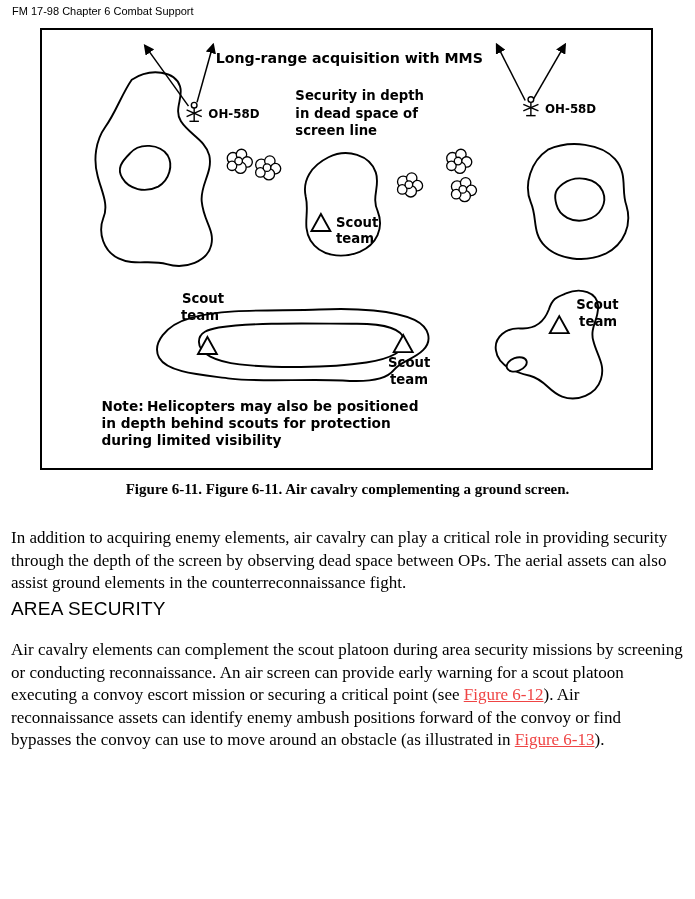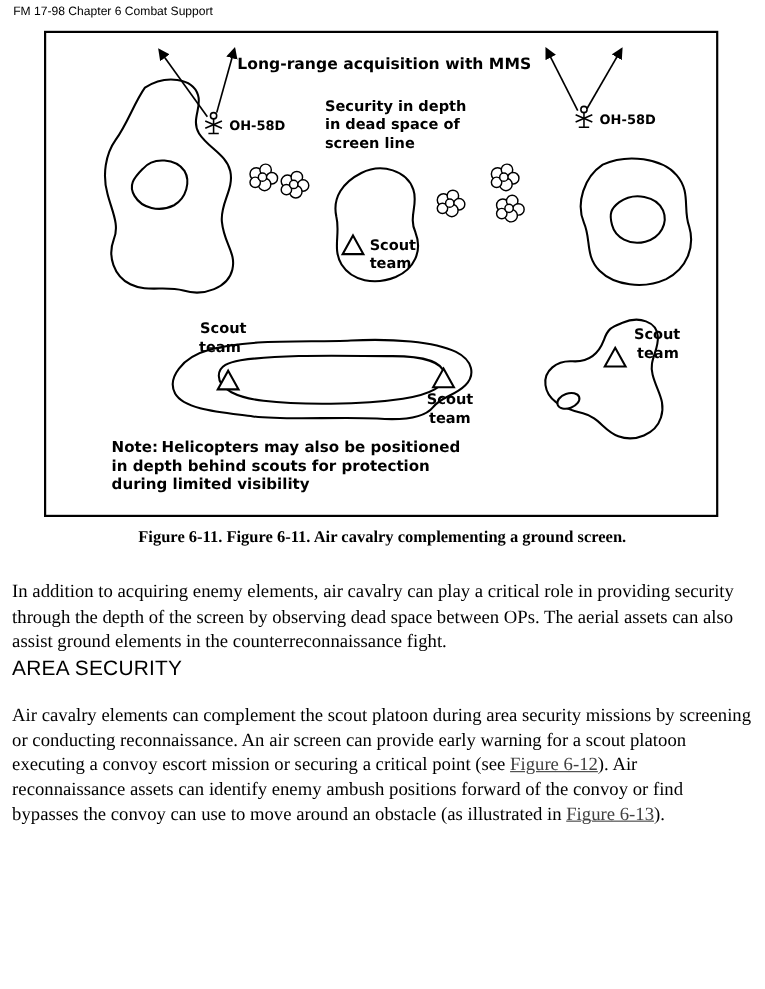--- a/index.html
+++ b/index.html
@@ -25,21 +25,21 @@
   .para2 { top:622px; }
   .heading {
     position:absolute; top:585px; left:11px;
     font-family:"Liberation Sans", sans-serif; font-weight:normal; font-size:19px;
     letter-spacing:0.2px;
   }
   .footer {
     position:absolute; top:878px; left:12px;
     font-family:"Liberation Sans", sans-serif; font-size:16px;margin-top:29px;
   }
-  .doc-link { color:#404040; text-decoration:underline; cursor:pointer; }
+  .doc-link { color:#ef4444; text-decoration:underline; cursor:pointer; }
   
   .shape { fill:#ffffff; stroke:#000; stroke-width:2; stroke-linejoin:round; }
   .thin  { fill:#ffffff; stroke:#000; stroke-width:1.4; }
   .ln    { stroke:#000; stroke-width:1.6; fill:none; }
   .fl    { font-family:"DejaVu Sans", sans-serif; font-weight:bold; fill:#000; }
 </style>
 </head>
 <body>
 
 <div class="page">

